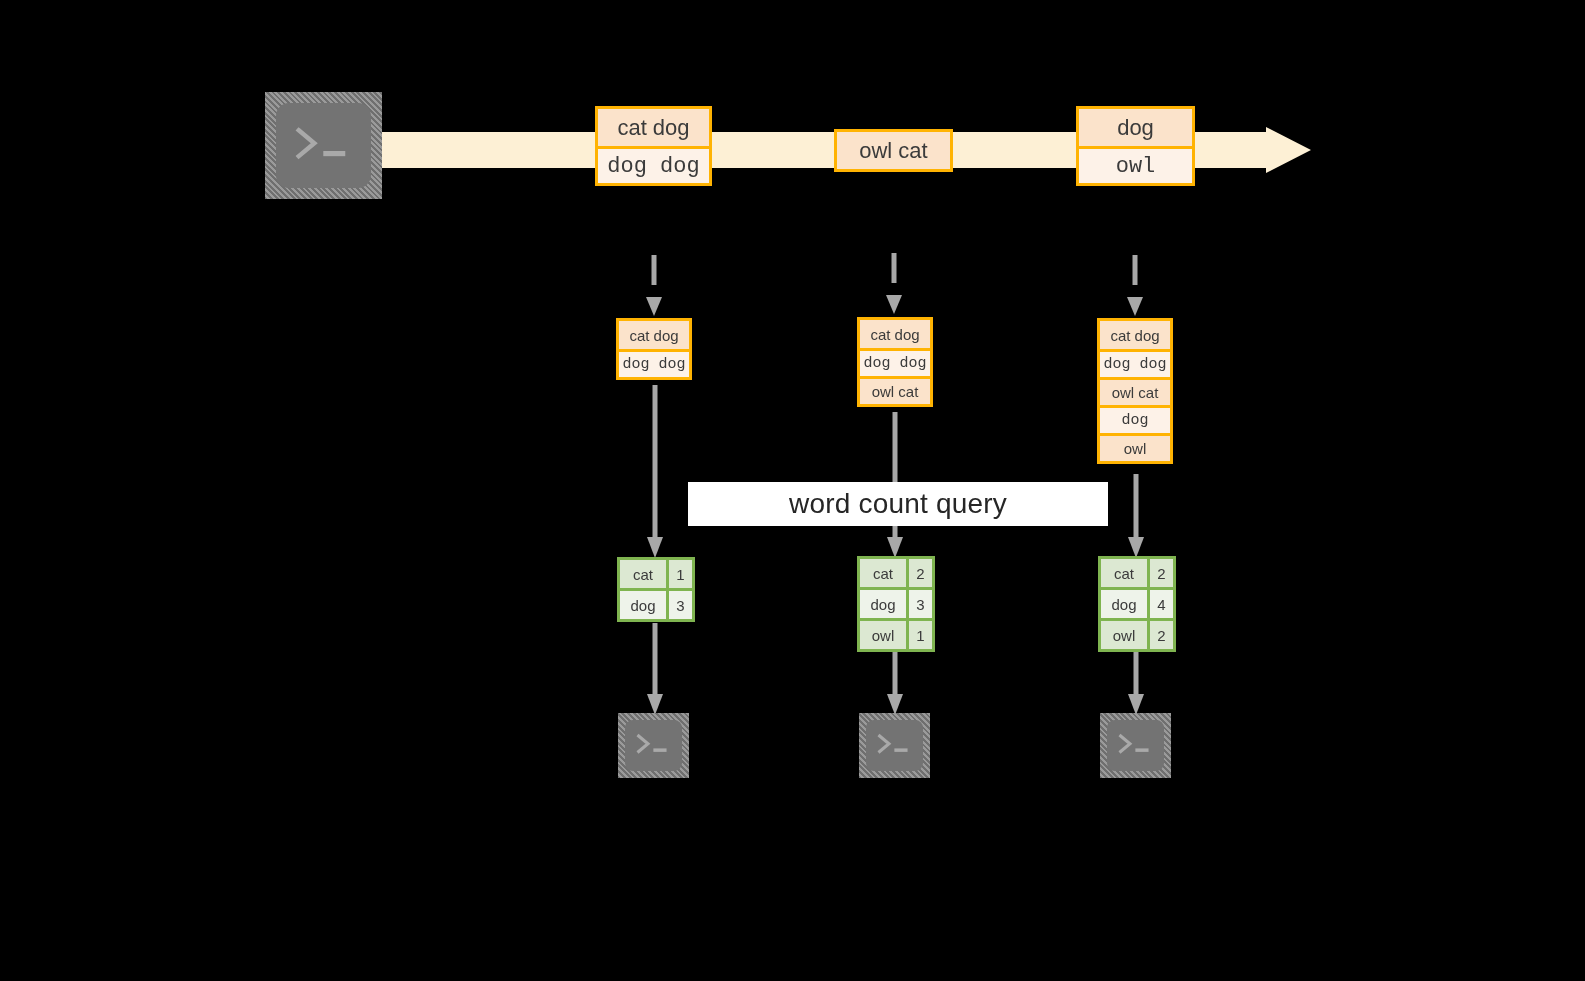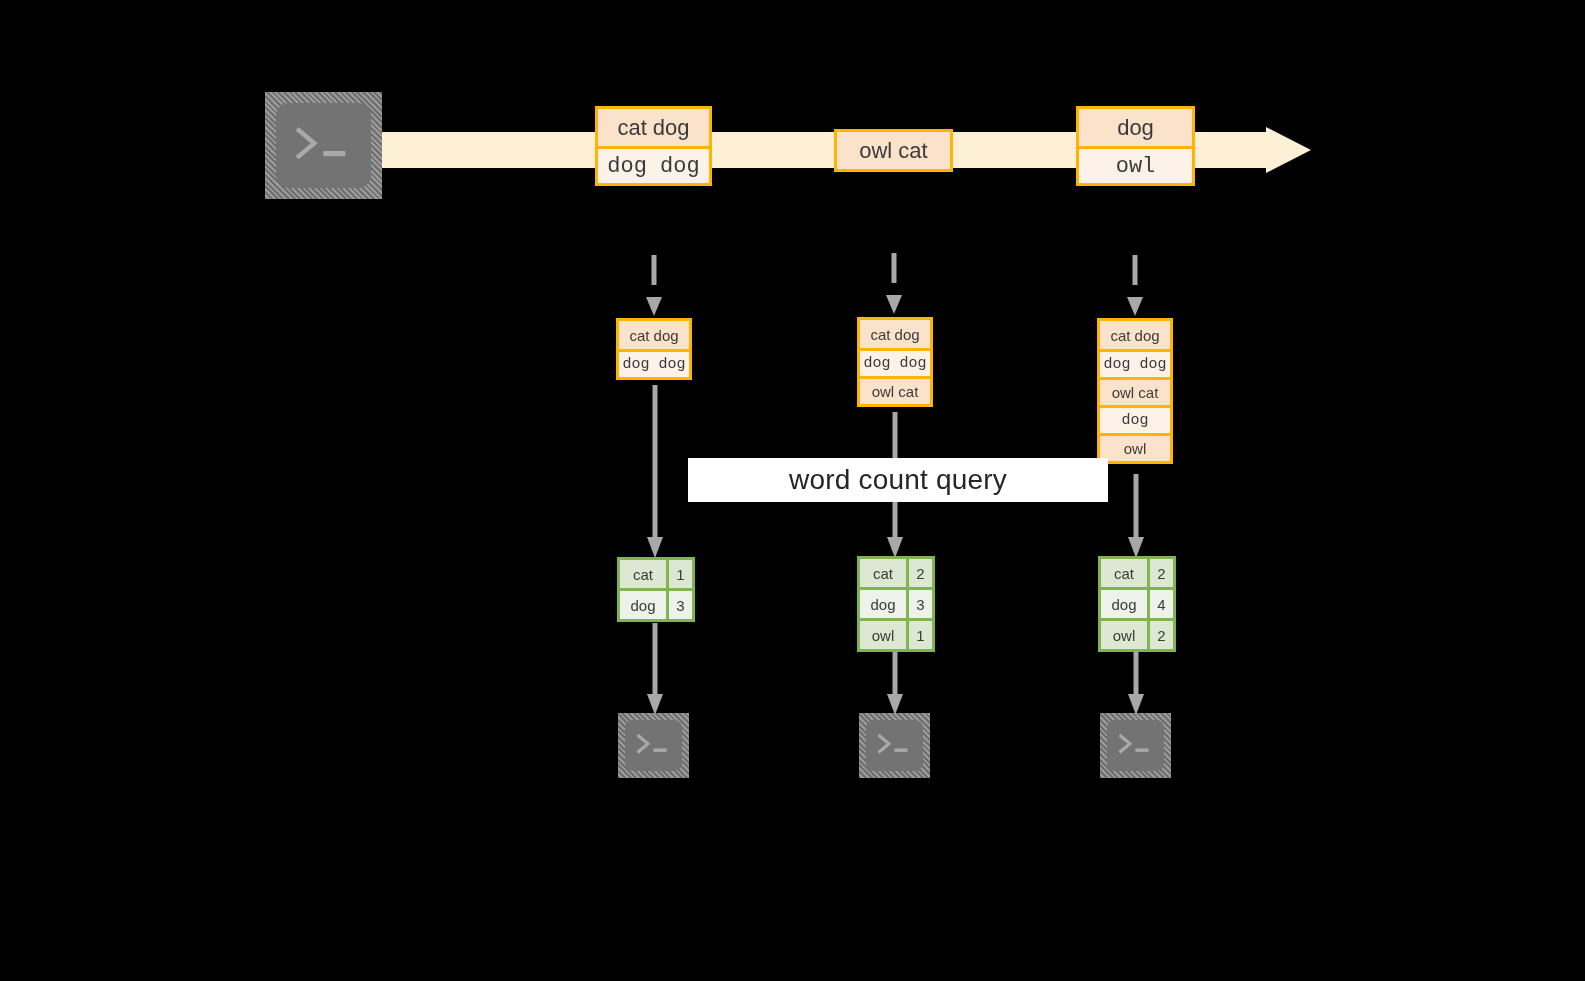--- a/index.html
+++ b/index.html
@@ -122,20 +122,21 @@
   .query-label {
     position: absolute;
     background: #ffffff;
     display: flex;
     align-items: center;
     justify-content: center;
     color: #262626;
     font-size: 28px;
     letter-spacing: 0.2px;
     white-space: nowrap;
+    margin-top: 24px;
   }
 </style>
 </head>
 <body>
 
 <div id="stage">
 
   <div class="stream-arrow" style="left:366px; top:127px;">
     <svg width="945" height="46" viewBox="0 0 945 46">
       <polygon points="0,5 900,5 900,0 945,23 900,46 900,41 0,41" fill="#fdf0d5"></polygon>

